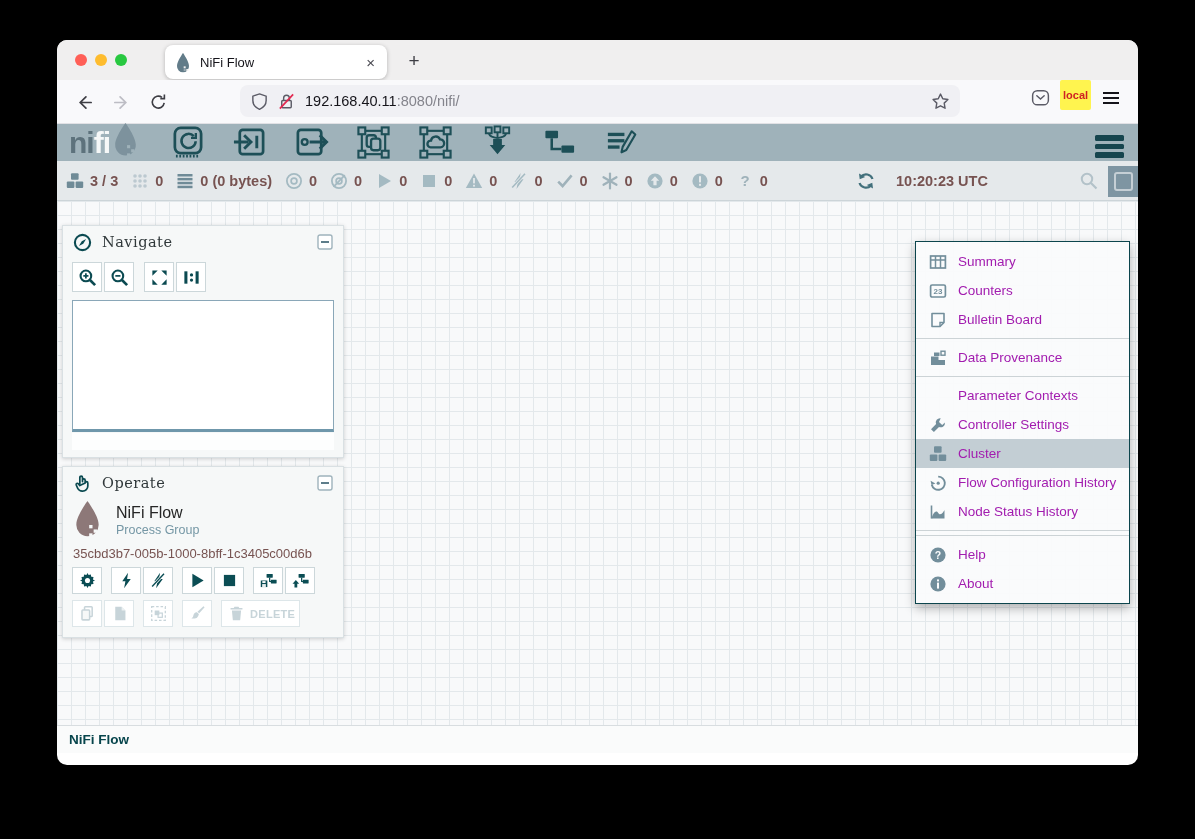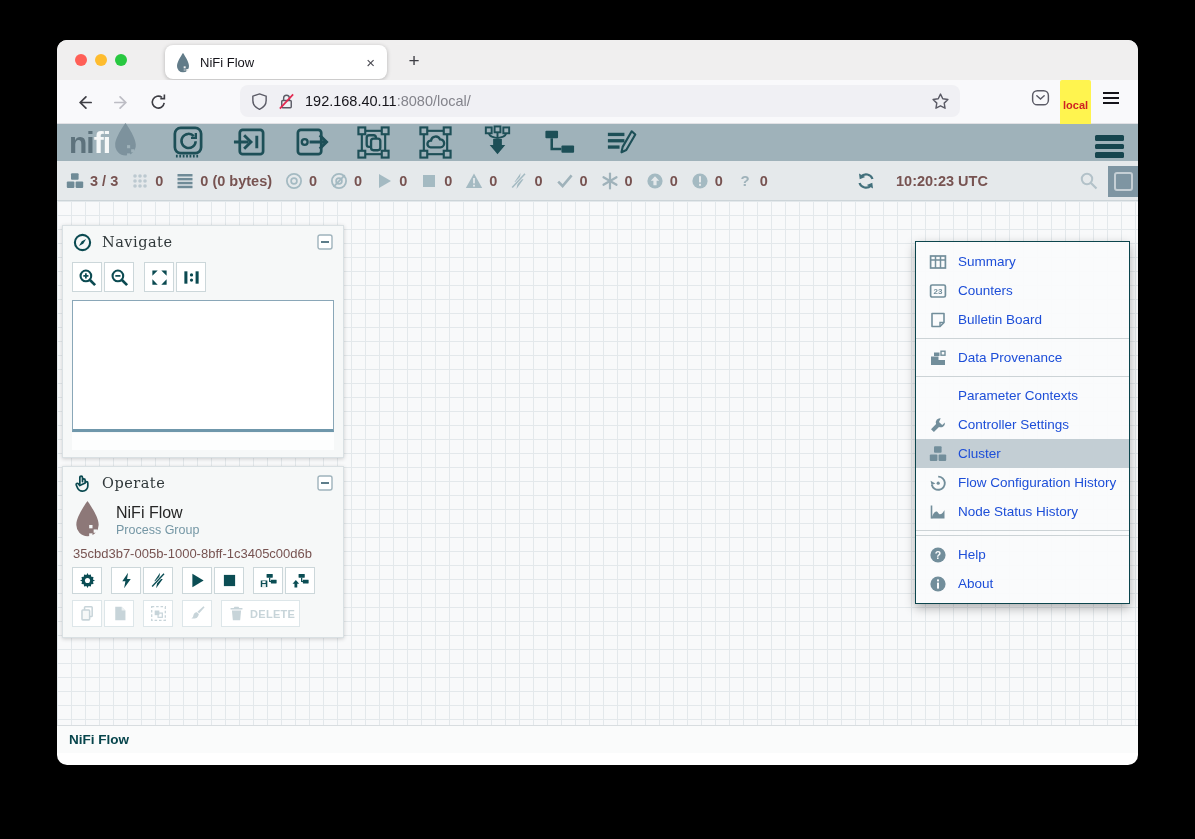--- a/index.html
+++ b/index.html
@@ -23,21 +23,21 @@
   .navbtn{position:absolute;top:7px;width:30px;height:30px;display:flex;align-items:center;justify-content:center;border-radius:5px;}
   .navbtn svg{width:19px;height:19px;}
   .urlbar{position:absolute;left:183px;top:5px;width:720px;height:32px;background:#f0f0f4;border-radius:8px;
     display:flex;align-items:center;padding:0 10px;box-sizing:border-box;}
   .urlbar svg{flex:none;}
   .urltext{margin-left:9px;font-size:14.5px;color:#15141a;flex:1;white-space:nowrap;}
   .urltext .dim{color:#84848c;}
   .ff-right{position:absolute;top:7px;display:flex;align-items:center;}
   .avatar{width:19px;height:19px;border-radius:50%;background:radial-gradient(circle at 35% 35%,#f2b263,#d97f3e);position:relative;}
   .local-badge{position:absolute;left:-7px;top:-7px;background:#fff44f;color:#cf2222;font-size:11px;
-    font-weight:bold;padding:18px 3px;line-height:14px;border-radius:2px;}
+    font-weight:bold;padding:8px 3px;line-height:14px;border-radius:2px;}
   
   .app{position:relative;height:641px;}
   .nf-toolbar{position:relative;height:37px;background:#9fb2ba;display:flex;align-items:center;}
   .logo{display:flex;align-items:flex-end;margin:0 26px 4px 12px;}
   .logo .word{font-size:30px;font-weight:bold;letter-spacing:-1px;line-height:30px;}
   .logo .ni{color:#5d727c;}
   .logo .fi{color:#f6f8f8;}
   .logo svg{width:27px;height:35px;margin-left:2px;}
   .comp{width:44px;height:38px;display:flex;align-items:center;justify-content:center;color:#1d4f57;margin-right:18px;}
   .comp svg{width:35px;height:35px;}
@@ -94,21 +94,21 @@
   .opbtn.gap{margin-left:7px;}
   .opbtn.disabled{border-color:#dde6e9;color:#c7d4d9;}
   .opbtn.wide{width:79px;justify-content:flex-start;padding-left:6px;gap:5px;}
   .opbtn .dl{font-size:11px;font-weight:bold;letter-spacing:.3px;}
   
   .menu{position:absolute;left:858px;top:40px;width:215px;background:rgba(250,251,252,.94);
     border:1px solid #0c454d;box-shadow:0 4px 10px rgba(0,0,0,.3);padding:5px 0;z-index:50;box-sizing:border-box;}
   .menu-row{height:29px;display:flex;align-items:center;}
   .menu-row.selected{background:#c3ced4;}
   .menu-row .mic{width:18px;height:18px;margin-left:13px;color:#728e9b;flex:none;}
-  .menu-row .mlabel{margin-left:11px;font-size:13.5px;color:#1d4ed8;white-space:nowrap;}
+  .menu-row .mlabel{margin-left:11px;font-size:13.5px;color:#a21caf;white-space:nowrap;}
   .menu-sep{height:1px;background:#ccd3d6;margin:4px 0;}
 </style>
 </head>
 <body>
 
 <div class="window">
 
   <div class="titlebar">
     <div class="traffic t-close"></div>
     <div class="traffic t-min"></div>
@@ -149,21 +149,21 @@
     </div>
     <div class="urlbar">
       <svg width="19" height="19" viewBox="0 0 20 20">
           <path d="M10 2l7 2.4V9c0 4.6-3.1 7.6-7 9.2C6.1 16.6 3 13.6 3 9V4.4Z" fill="none" stroke="#5b5b66" stroke-width="1.5"></path>
         </svg>
       <svg width="19" height="19" viewBox="0 0 20 20" style="margin-left:8px">
           <rect x="5" y="9" width="10" height="7.5" rx="1" fill="none" stroke="#5b5b66" stroke-width="1.5"></rect>
           <path d="M7 9V6.4a3 3 0 0 1 6 0V9" fill="none" stroke="#5b5b66" stroke-width="1.5"></path>
           <line x1="3" y1="17.5" x2="17" y2="2.5" stroke="#e22850" stroke-width="1.8"></line>
         </svg>
-      <span class="urltext"><span>192.168.40.11</span><span class="dim">:8080/local/</span></span>
+      <span class="urltext"><span>192.168.40.11</span><span class="dim">:8080/nifi/</span></span>
       <svg width="19" height="19" viewBox="0 0 20 20">
           <path d="M10 2.2l2.4 4.9 5.4.8-3.9 3.8.9 5.4L10 14.5l-4.8 2.6.9-5.4-3.9-3.8 5.4-.8Z" fill="none" stroke="#5b5b66" stroke-width="1.5" stroke-linejoin="round"></path>
         </svg>
     </div>
     <div class="ff-right" style="left:973px">
       <svg width="21" height="21" viewBox="0 0 20 20">
           <rect x="2.5" y="3.5" width="15" height="13.5" rx="4.5" fill="none" stroke="#5b5b66" stroke-width="1.4"></rect>
           <path d="M6.5 8.3 10 11.4 13.5 8.3" fill="none" stroke="#5b5b66" stroke-width="1.4" stroke-linecap="round"></path>
         </svg>
     </div>

